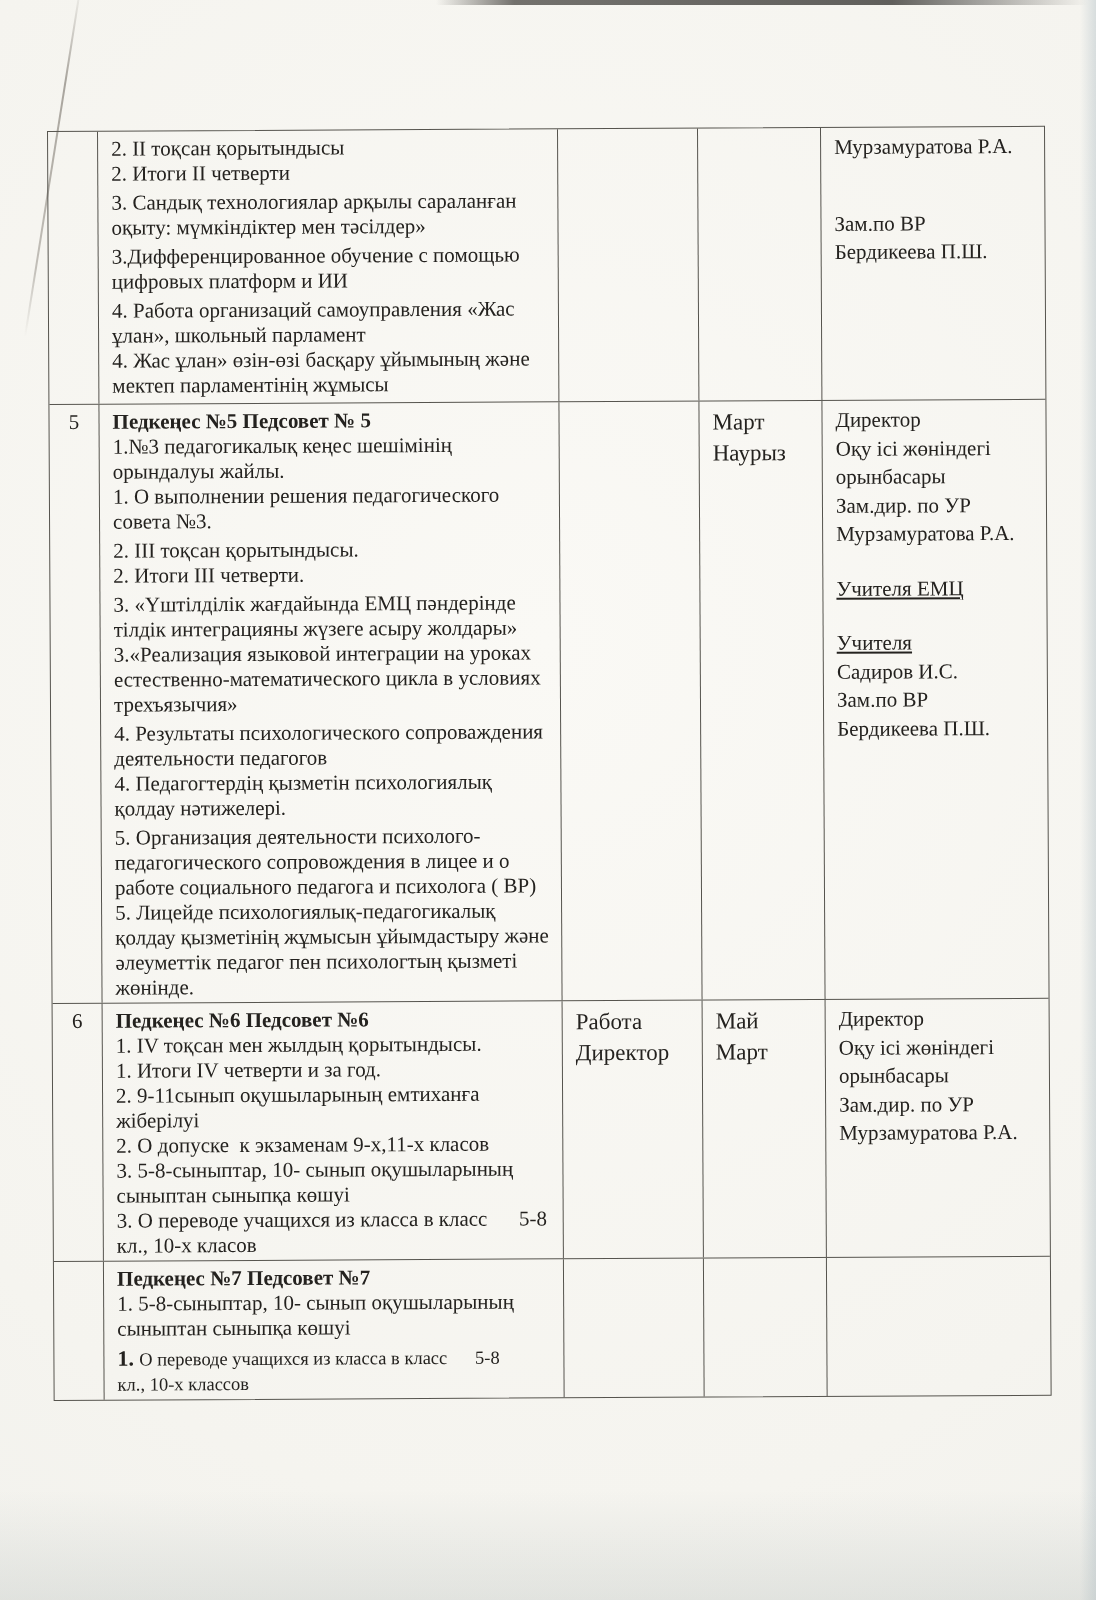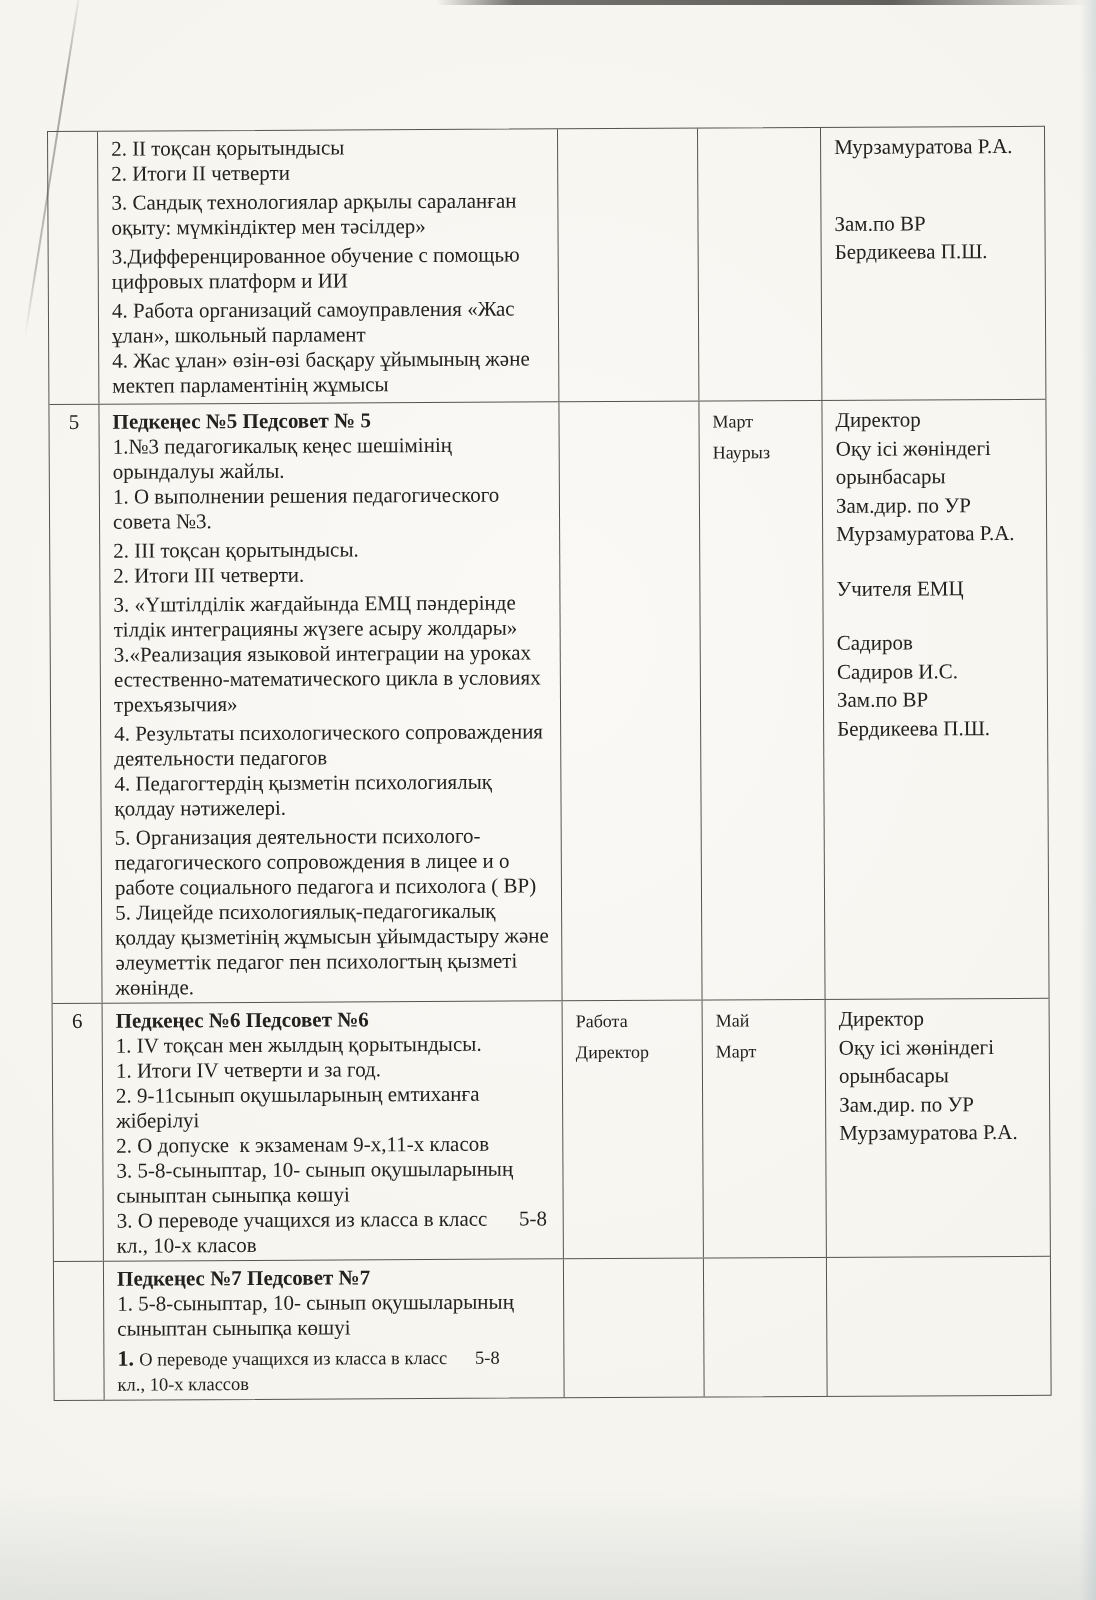--- a/index.html
+++ b/index.html
@@ -55,23 +55,23 @@
     padding:5px 8px 2px 13px;
     box-sizing:border-box;
     overflow:hidden;
   }
   .cell:last-child{border-right:none;}
   .cell.num{padding-left:0;padding-right:0;text-align:center;}
   p{margin:0;}
   .ai,.nm{font-size:21px;line-height:25px;}
   .sp{margin-top:4px;}
   .ttl{font-weight:bold;}
-  .fl,.ml{font-size:18px;line-height:31px;}
+  .fl,.ml{font-size:23px;line-height:31px;}
   .rl{font-size:21px;line-height:28.5px;}
-  .gap{margin-top:26px;}
+  .gap{margin-top:26px;text-decoration:underline;}
   .gap-lg{margin-top:48px;}
   .small-run{font-size:18.5px;}
   .bold-num{font-weight:bold;font-size:22px;}
 </style>
 </head>
 <body>
 
 <div class="page">
 
   <div class="top-strip"></div>
@@ -123,21 +123,21 @@
       <div class="cell">
         <p class="ml">Март</p>
         <p class="ml">Наурыз</p>
       </div>
       <div class="cell">
         <p class="rl">Директор</p>
         <p class="rl">Оқу ісі жөніндегі орынбасары</p>
         <p class="rl">Зам.дир. по УР</p>
         <p class="rl">Мурзамуратова Р.А.</p>
         <p class="rl gap">Учителя ЕМЦ</p>
-        <p class="rl gap">Садиров</p>
+        <p class="rl gap">Учителя</p>
         <p class="rl">Садиров И.С.</p>
         <p class="rl">Зам.по ВР</p>
         <p class="rl">Бердикеева П.Ш.</p>
       </div>
     </div>
 
     <div class="trow r6">
       <div class="cell num">
         <p class="nm">6</p>
       </div>

